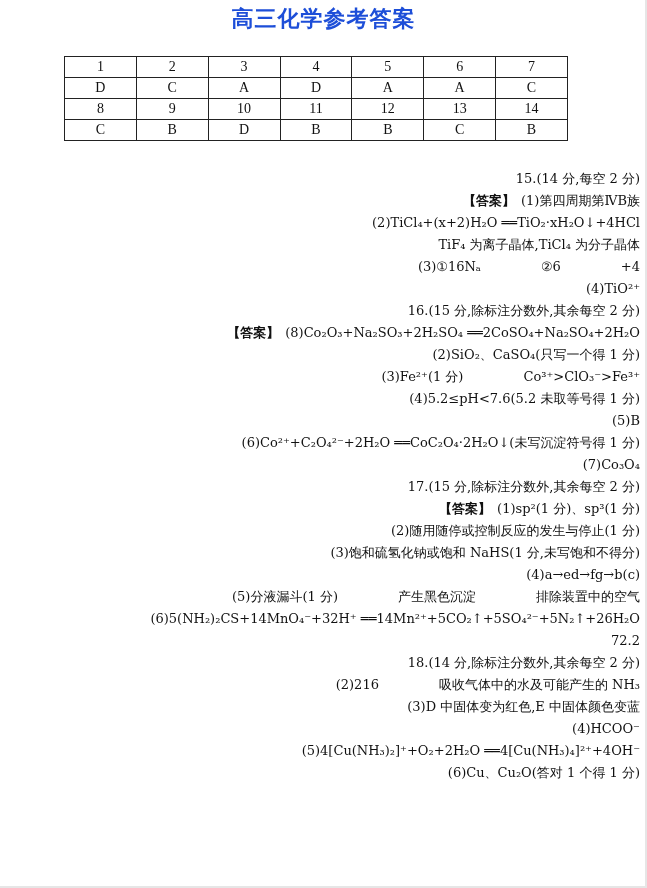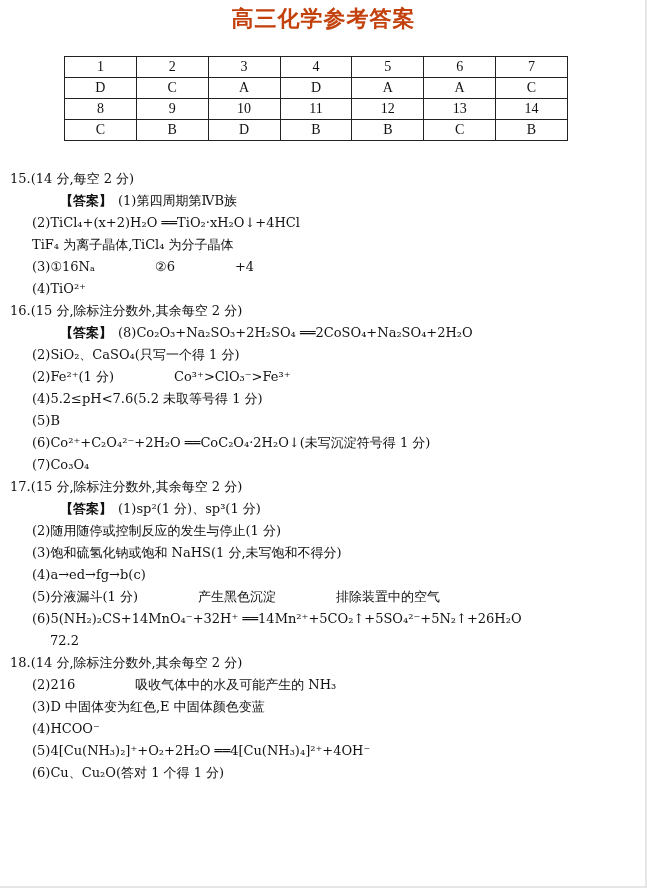--- a/index.html
+++ b/index.html
@@ -9,35 +9,36 @@
     color: #111;
   }
   .page {
     position: absolute; left: 0; top: 0; width: 645px; height: 886px;
     border-right: 2px solid #e6e6e6; border-bottom: 2px solid #e6e6e6;
     background: #fff;
   }
   .title {
     position: absolute; top: 4px; left: 0; width: 647px; text-align: center;
     font-family: "DejaVu Sans", "Liberation Sans", sans-serif;
-    font-weight: bold; font-size: 22px; letter-spacing: 1px; color: #c2410c;
+    font-weight: bold; font-size: 22px; letter-spacing: 1px; color: #1d4ed8;
   }
   table.answers {
     position: absolute; left: 64px; top: 56px; width: 504px;
     border-collapse: collapse; table-layout: fixed;
     font-family: "Liberation Serif", "DejaVu Serif", serif;
   }
   table.answers td {
     border: 1.5px solid #222; height: 20px; text-align: center;
     font-size: 14px; padding: 0; line-height: 20px;
   }
   .content {
     position: absolute; left: 10px; top: 168px; width: 630px;
     font-size: 13px; line-height: 22px;
     font-family: "DejaVu Serif", "Liberation Serif", serif;
+    text-align: right;
   }
   .line { white-space: nowrap; height: 22px; }
   .q-head { padding-left: 0; font-weight: normal; }
   .indent { padding-left: 22px; }
   .indent2 { padding-left: 40px; }
   .tag { font-weight: bold; margin-right: 6px; margin-left: 28px; }
   .gap { display: inline-block; width: 60px; }
 </style>
 </head>
 <body>
@@ -99,21 +100,21 @@
       <span>(3)①16Nₐ</span><span class="gap"></span><span>②6</span><span class="gap"></span><span>+4</span>
     </div>
     <div class="line indent">(4)TiO²⁺</div>
 
     <div class="line q-head">16.(15 分,除标注分数外,其余每空 2 分)</div>
     <div class="line indent">
       <span class="tag">【答案】</span><span>(8)Co₂O₃+Na₂SO₃+2H₂SO₄ ══2CoSO₄+Na₂SO₄+2H₂O</span>
     </div>
     <div class="line indent">(2)SiO₂、CaSO₄(只写一个得 1 分)</div>
     <div class="line indent">
-      <span>(2)Fe²⁺(1 分)</span><span class="gap"></span><span>Co³⁺&gt;ClO₃⁻&gt;Fe³⁺</span>
+      <span>(3)Fe²⁺(1 分)</span><span class="gap"></span><span>Co³⁺&gt;ClO₃⁻&gt;Fe³⁺</span>
     </div>
     <div class="line indent">(4)5.2≤pH&lt;7.6(5.2 未取等号得 1 分)</div>
     <div class="line indent">(5)B</div>
     <div class="line indent">(6)Co²⁺+C₂O₄²⁻+2H₂O ══CoC₂O₄·2H₂O↓(未写沉淀符号得 1 分)</div>
     <div class="line indent">(7)Co₃O₄</div>
 
     <div class="line q-head">17.(15 分,除标注分数外,其余每空 2 分)</div>
     <div class="line indent">
       <span class="tag">【答案】</span><span>(1)sp²(1 分)、sp³(1 分)</span>
     </div>

